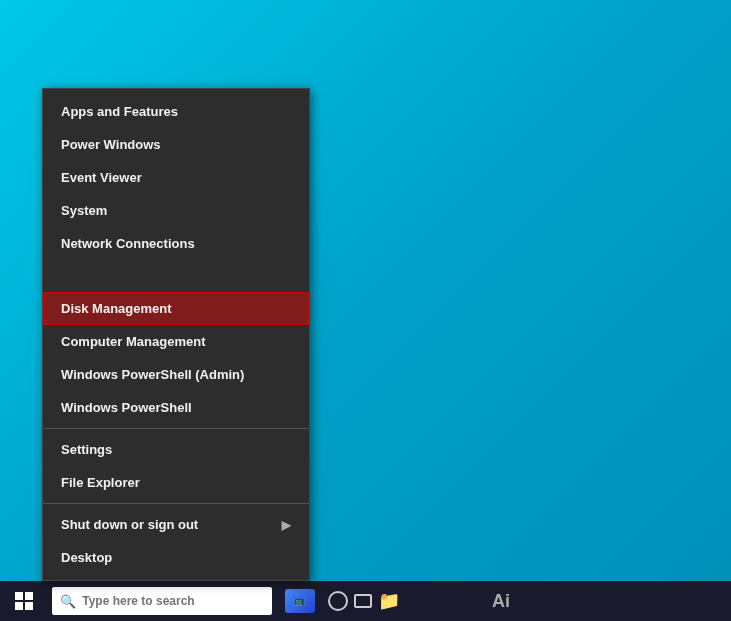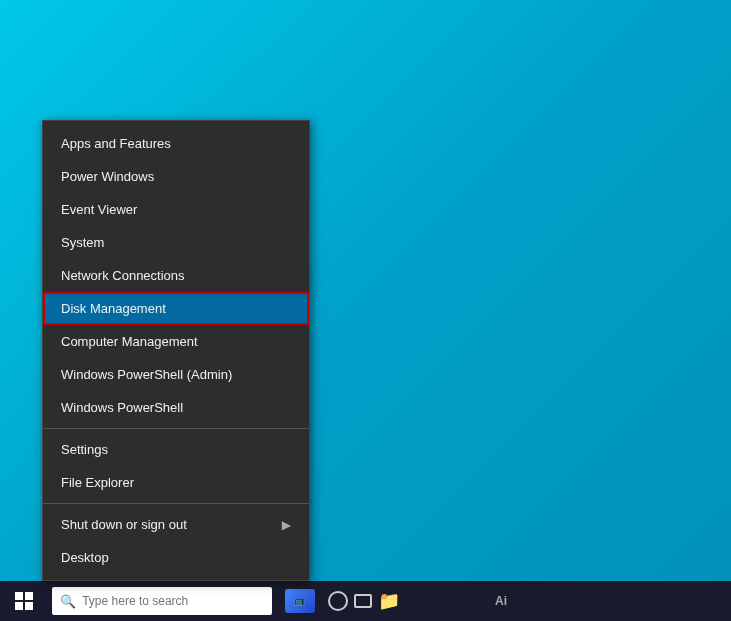--- a/index.html
+++ b/index.html
@@ -1,15 +1,15 @@
 <!DOCTYPE html>
 <html><head>
   <meta charset="utf-8">
   <style>
-    * { margin: 0; padding: 0; box-sizing: border-box; }
+    * { margin: 0; padding: 0; box-sizing: border-box; font-weight: bold; }
     body {
       width: 731px;
       height: 621px;
       background: #00b4d8;
       font-family: 'Segoe UI', Arial, sans-serif;
       overflow: hidden;
       position: relative;
     }
 
     
@@ -163,21 +163,22 @@
       display: flex;
       align-items: center;
       justify-content: space-between;
       white-space: nowrap;
       position: relative;
     }
 
     .menu-item.highlighted {
       outline: 2px solid #cc0000;
       outline-offset: -2px;
-      background: #0369a1;
+      background: #7f1d1d;
+      margin-top: 32px;
     }
 
     .menu-separator {
       height: 1px;
       background: #555;
       margin: 4px 0;
     }
 
     .menu-arrow {
       color: #aaa;
@@ -188,21 +189,21 @@
     .taskbar-ai {
       position: absolute;
       right: 200px;
       bottom: 0;
       width: 60px;
       height: 40px;
       display: flex;
       align-items: center;
       justify-content: center;
       color: #aaa;
-      font-size: 12px;
+      font-size: 18px;
       font-weight: bold;
     }
   </style>
 </head>
 <body>
 
 <div class="desktop">
 
   <div class="context-menu" id="context-menu">
   <div class="menu-item">

